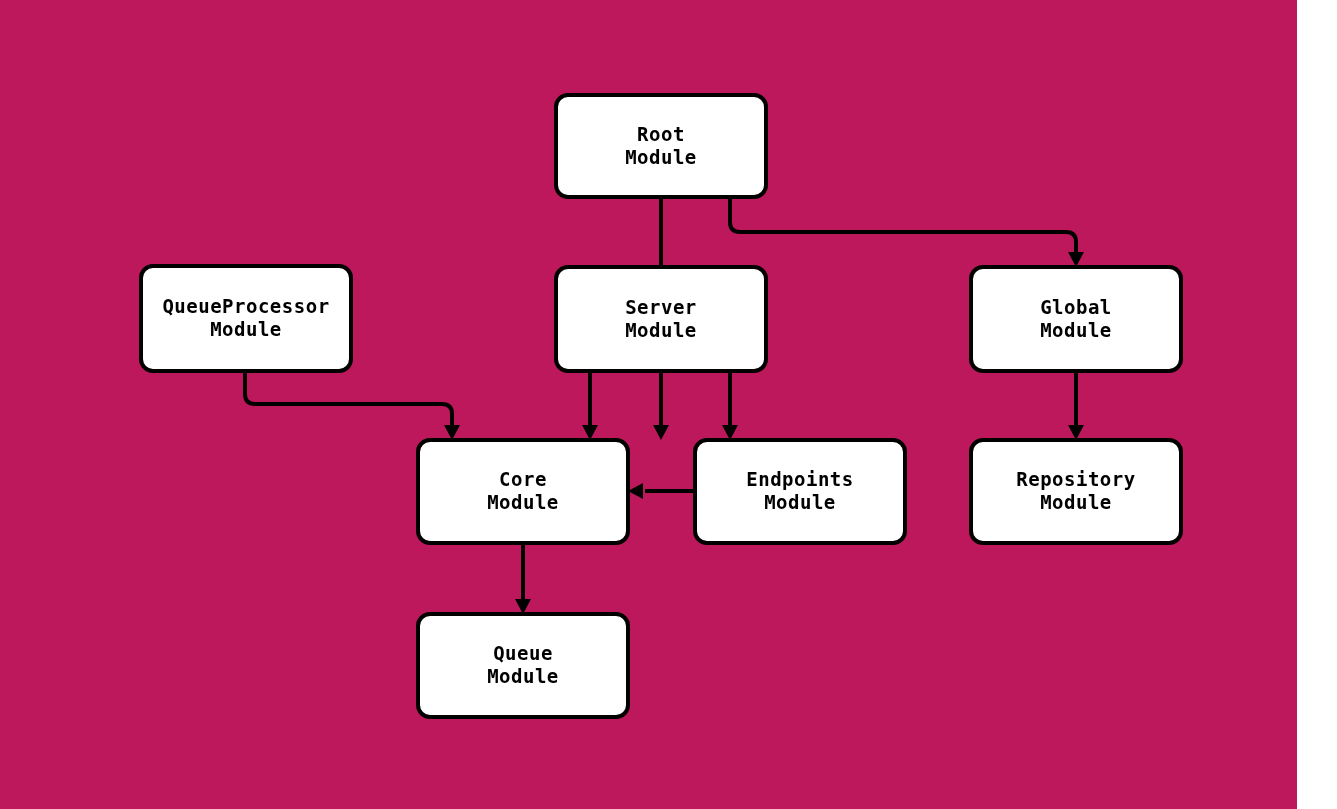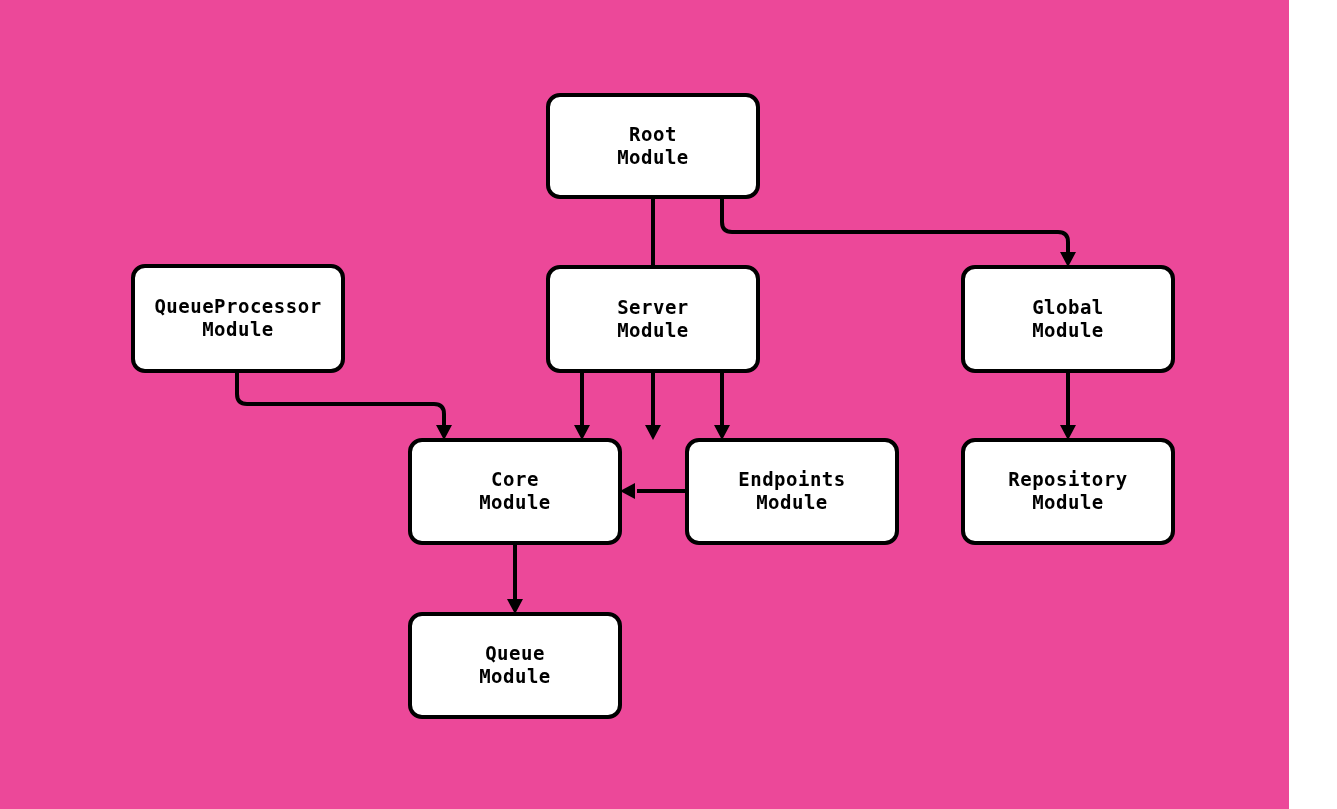--- a/index.html
+++ b/index.html
@@ -11,21 +11,22 @@
   body {
     width: 1337px;
     height: 809px;
     font-family: "DejaVu Sans Mono", "Liberation Mono", monospace;
     overflow: hidden;
   }
   #diagram-root {
     position: relative;
     width: 1289px;
     height: 809px;
-    background: #ec4899;
+    background: #be185d;
+    padding-left: 8px;
   }
   svg#diagram-canvas {
     display: block;
     width: 1337px;
     height: 809px;
   }
   .node-box {
     fill: #ffffff;
     stroke: #000000;
     stroke-width: 4;

